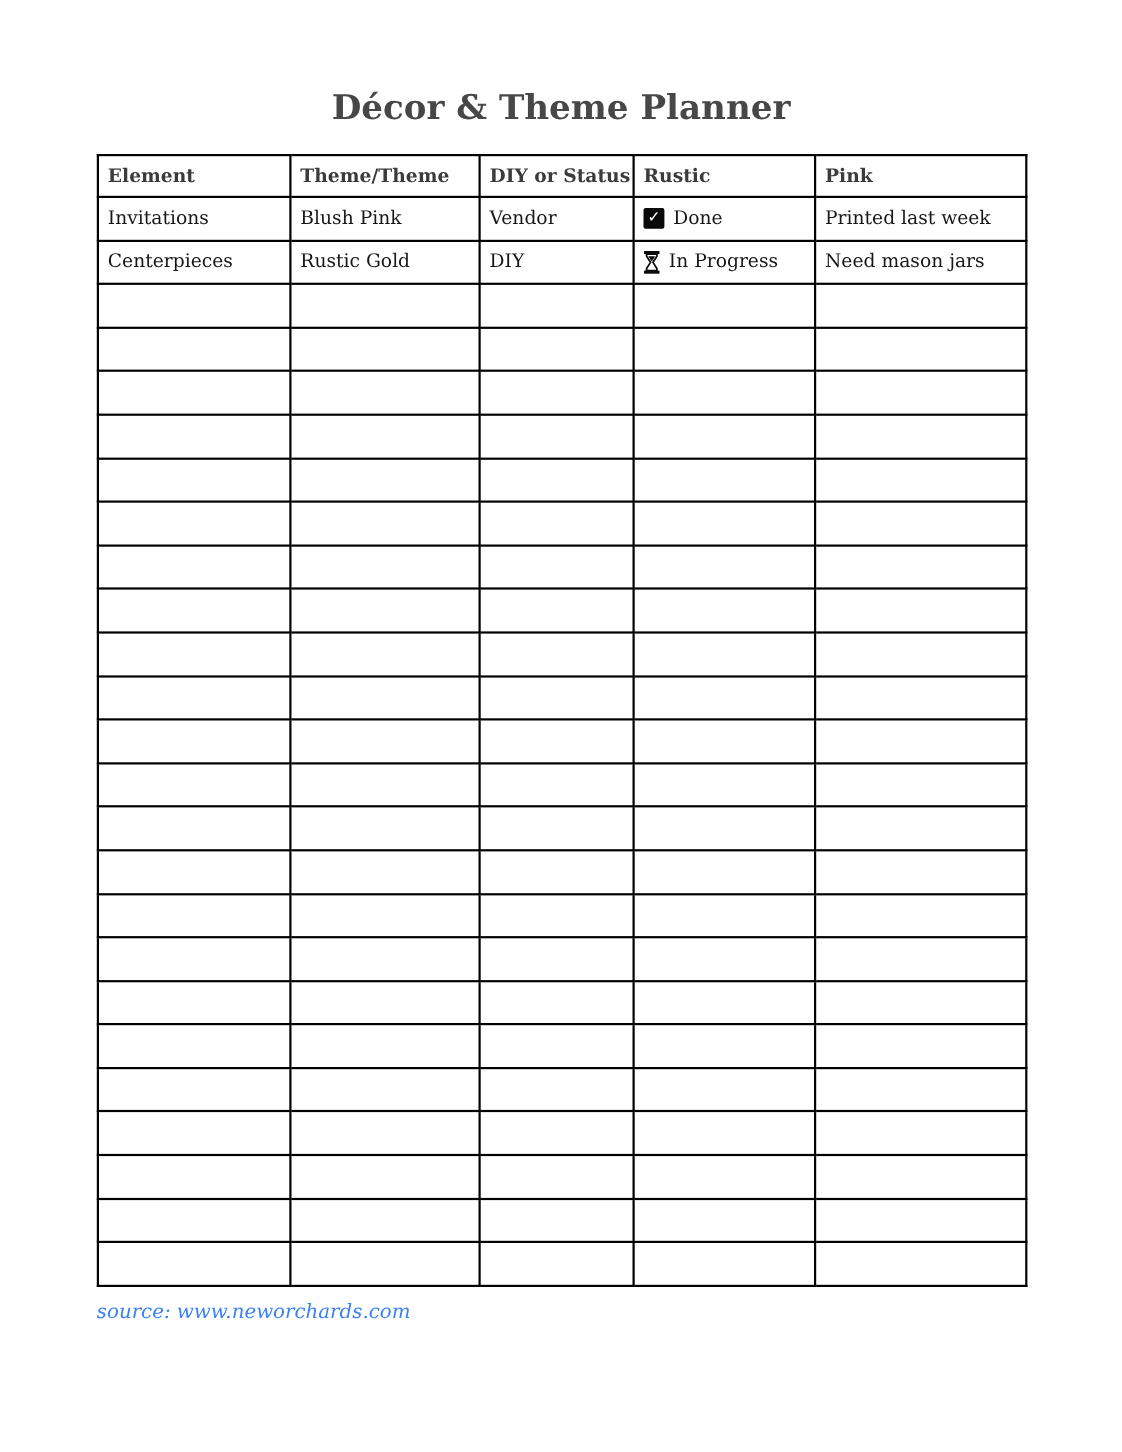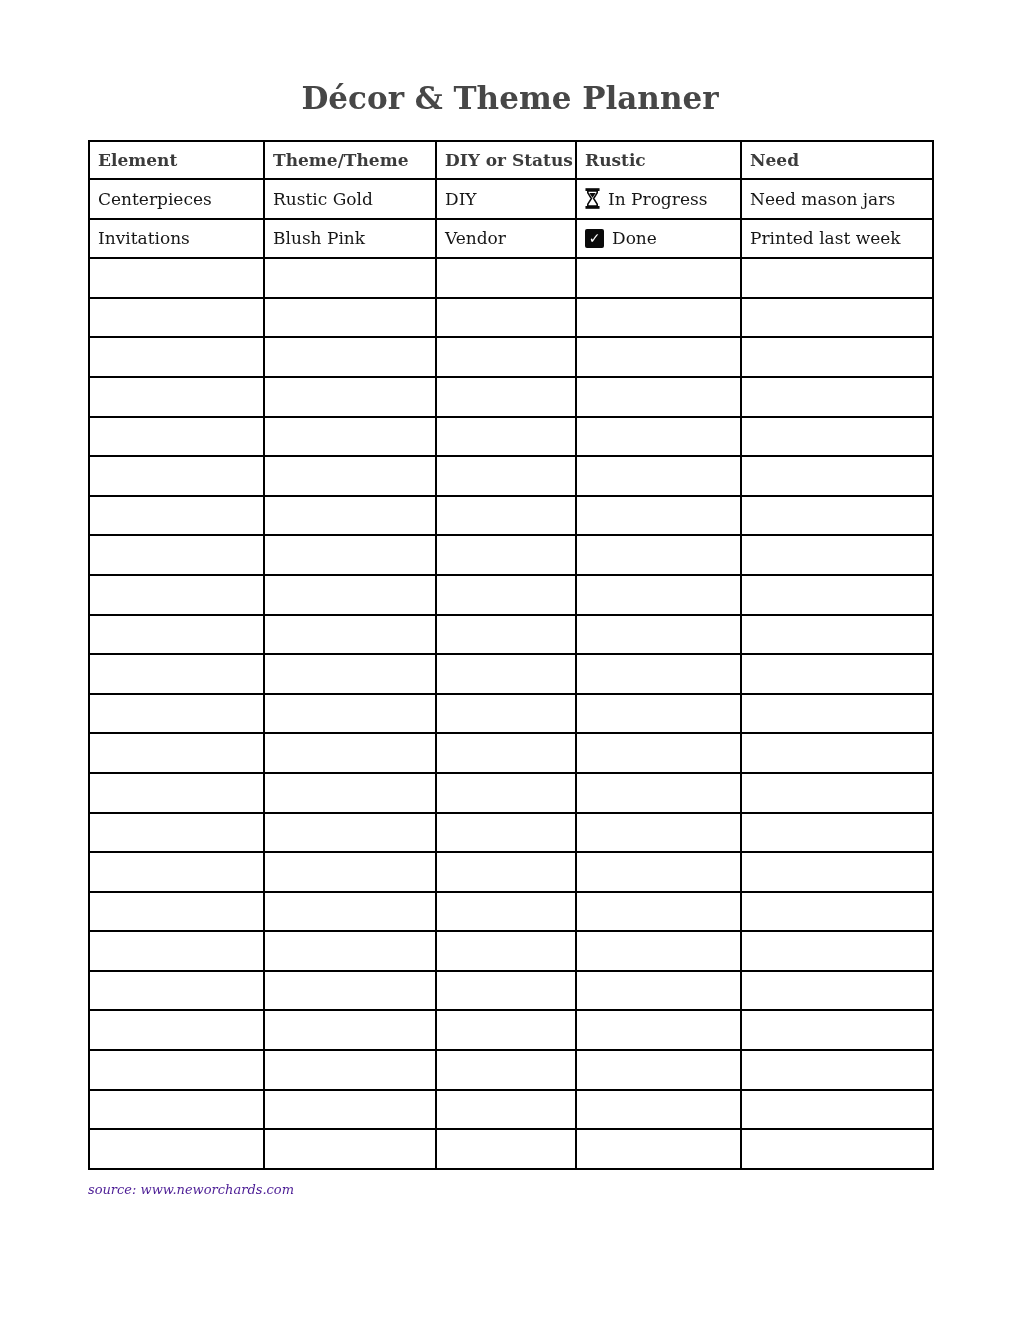--- a/index.html
+++ b/index.html
@@ -69,22 +69,22 @@
     border-radius: 2px;
     flex: 0 0 auto;
   }
   .hourglass { display: inline-flex; flex: 0 0 auto; }
   .hourglass svg { display: block; }
   .source {
     position: absolute;
     top: 1182px;
     left: 88px;
     font-style: italic;
-    font-size: 13px;
-    color: #4c1d95;
+    font-size: 18px;
+    color: #3b82f6;
   }
 </style>
 </head>
 <body>
 
 <div class="page">
   <div class="title">Décor &amp; Theme Planner</div>
 
   <div class="table-wrap">
     <table class="planner">
@@ -94,56 +94,56 @@
         <col style="width:140px">
         <col style="width:165px">
         <col style="width:192px">
       </colgroup>
       <thead>
         <tr>
           <th>Element</th>
           <th>Theme/Theme</th>
           <th>DIY or Status</th>
           <th>Rustic</th>
-          <th>Need</th>
+          <th>Pink</th>
         </tr>
       </thead>
       <tbody>
+          <tr>
+            <td>Invitations</td>
+            <td>Blush Pink</td>
+            <td>Vendor</td>
+            <td>
+              <span class="status">
+                <span class="checkbox">✓</span>
+                <span>Done</span>
+              </span>
+            </td>
+            <td>Printed last week</td>
+          </tr>
           <tr>
             <td>Centerpieces</td>
             <td>Rustic Gold</td>
             <td>DIY</td>
             <td>
               <span class="status">
                 <span class="hourglass">
                   <svg width="15" height="21" viewBox="0 0 16 22" xmlns="http://www.w3.org/2000/svg">
                     <rect x="0.5" y="0" width="15" height="3" fill="#0a0a0a"></rect>
                     <rect x="0.5" y="19" width="15" height="3" fill="#0a0a0a"></rect>
                     <path d="M3 3 H13 V5 L9.2 11 L13 17 V19 H3 V17 L6.8 11 L3 5 Z" fill="none" stroke="#0a0a0a" stroke-width="1.7"></path>
                     <path d="M4.6 5 H11.4 L8 10.2 Z" fill="#0a0a0a"></path>
                   </svg>
                 </span>
                 <span>In Progress</span>
               </span>
             </td>
             <td>Need mason jars</td>
           </tr>
           <tr>
-            <td>Invitations</td>
-            <td>Blush Pink</td>
-            <td>Vendor</td>
-            <td>
-              <span class="status">
-                <span class="checkbox">✓</span>
-                <span>Done</span>
-              </span>
-            </td>
-            <td>Printed last week</td>
-          </tr>
-          <tr>
             <td></td>
             <td></td>
             <td></td>
             <td></td>
             <td></td>
           </tr>
           <tr>
             <td></td>
             <td></td>
             <td></td>

